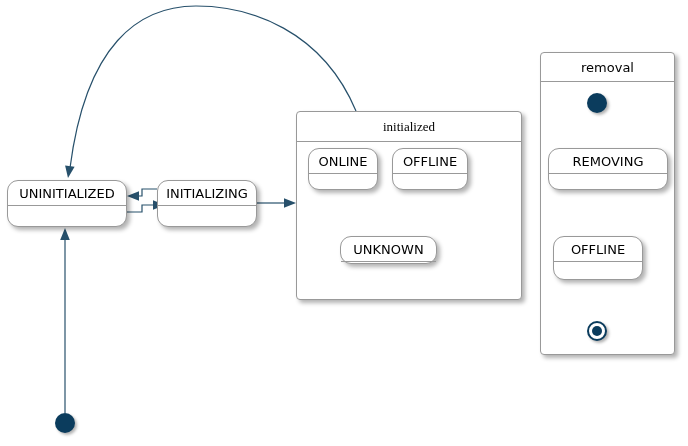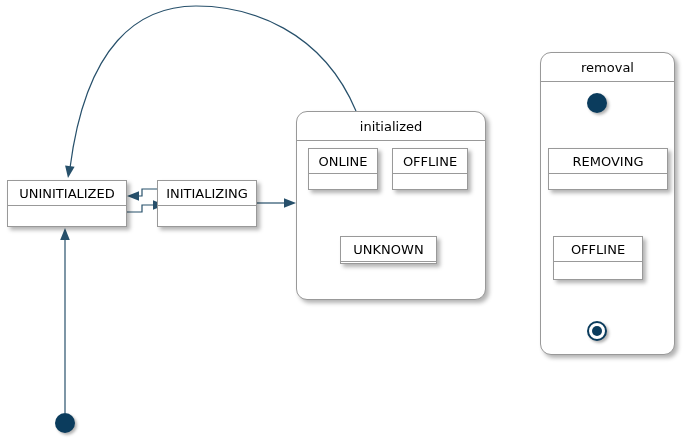--- a/index.html
+++ b/index.html
@@ -17,21 +17,21 @@
     height: 446px;
     background: #ffffff;
     overflow: hidden;
   }
   
   .state {
     position: absolute;
     box-sizing: border-box;
     background: #ffffff;
     border: 1px solid #999999;
-    border-radius: 0;
+    border-radius: 11px;
     box-shadow: 3px 3px 4px rgba(0,0,0,0.30);
   }
   .state-title {
     box-sizing: border-box;
     width: 100%;
     text-align: center;
     font-size: 13px;
     color: #000000;
     line-height: 1;
     padding: 6px 6px 5px 6px;
@@ -40,21 +40,21 @@
   }
   .state-body {
     width: 100%;
   }
   
   .composite {
     position: absolute;
     box-sizing: border-box;
     background: #ffffff;
     border: 1px solid #999999;
-    border-radius: 11px;
+    border-radius: 4px;
     box-shadow: 3px 3px 4px rgba(0,0,0,0.30);
   }
   .composite-title {
     box-sizing: border-box;
     width: 100%;
     text-align: center;
     font-size: 13px;
     color: #000000;
     padding: 7px 6px 6px 6px;
     border-bottom: 1px solid #999999;
@@ -180,21 +180,21 @@
   <div class="state" style="left:7px; top:180px; width:120px; height:47px;">
     <div class="state-title">UNINITIALIZED</div>
     <div class="state-body"></div>
   </div>
 
   <div class="state" style="left:157px; top:180px; width:100px; height:47px;">
     <div class="state-title">INITIALIZING</div>
     <div class="state-body"></div>
   </div>
 
-  <div class="composite" style="left:296px; top:111px; width:190px; height:189px;">
+  <div class="composite" style="left:296px; top:111px; width:226px; height:189px;font-family:Liberation Serif, serif;">
     <div class="composite-title">initialized</div>
   </div>
 
   <div class="state" style="left:308px; top:148px; width:70px; height:42px;">
     <div class="state-title">ONLINE</div>
     <div class="state-body"></div>
   </div>
 
   <div class="state" style="left:392px; top:148px; width:76px; height:42px;">
     <div class="state-title">OFFLINE</div>

